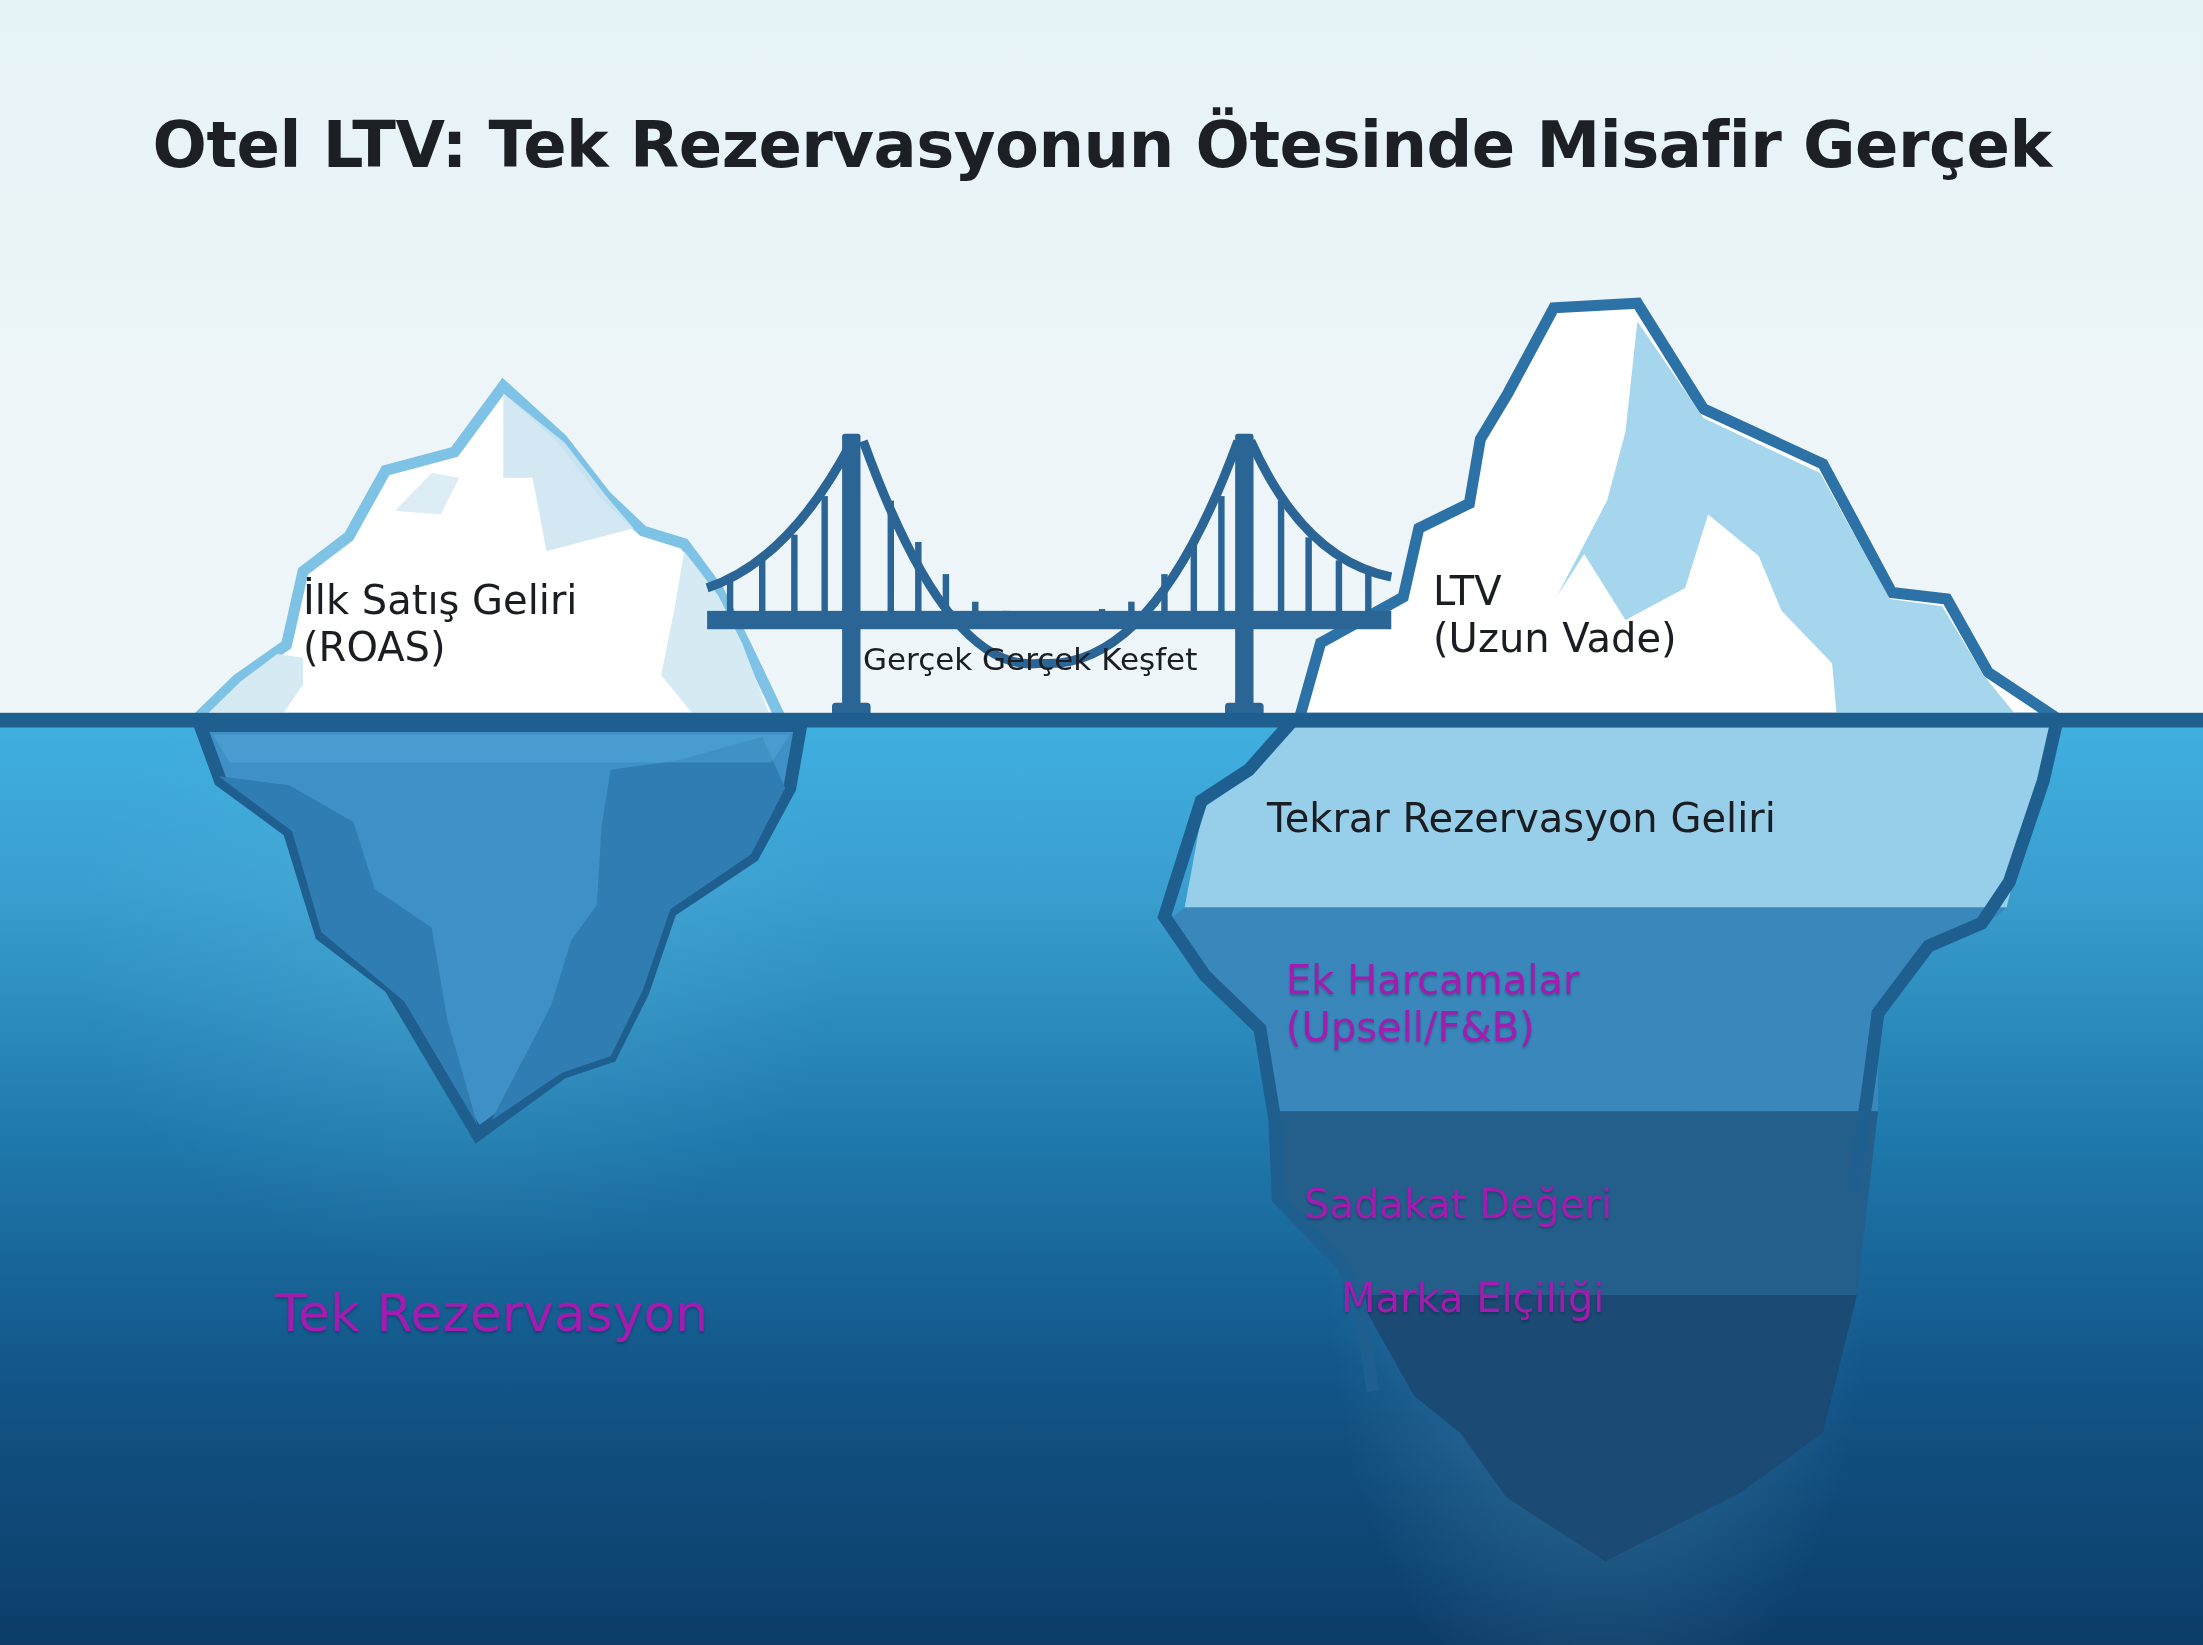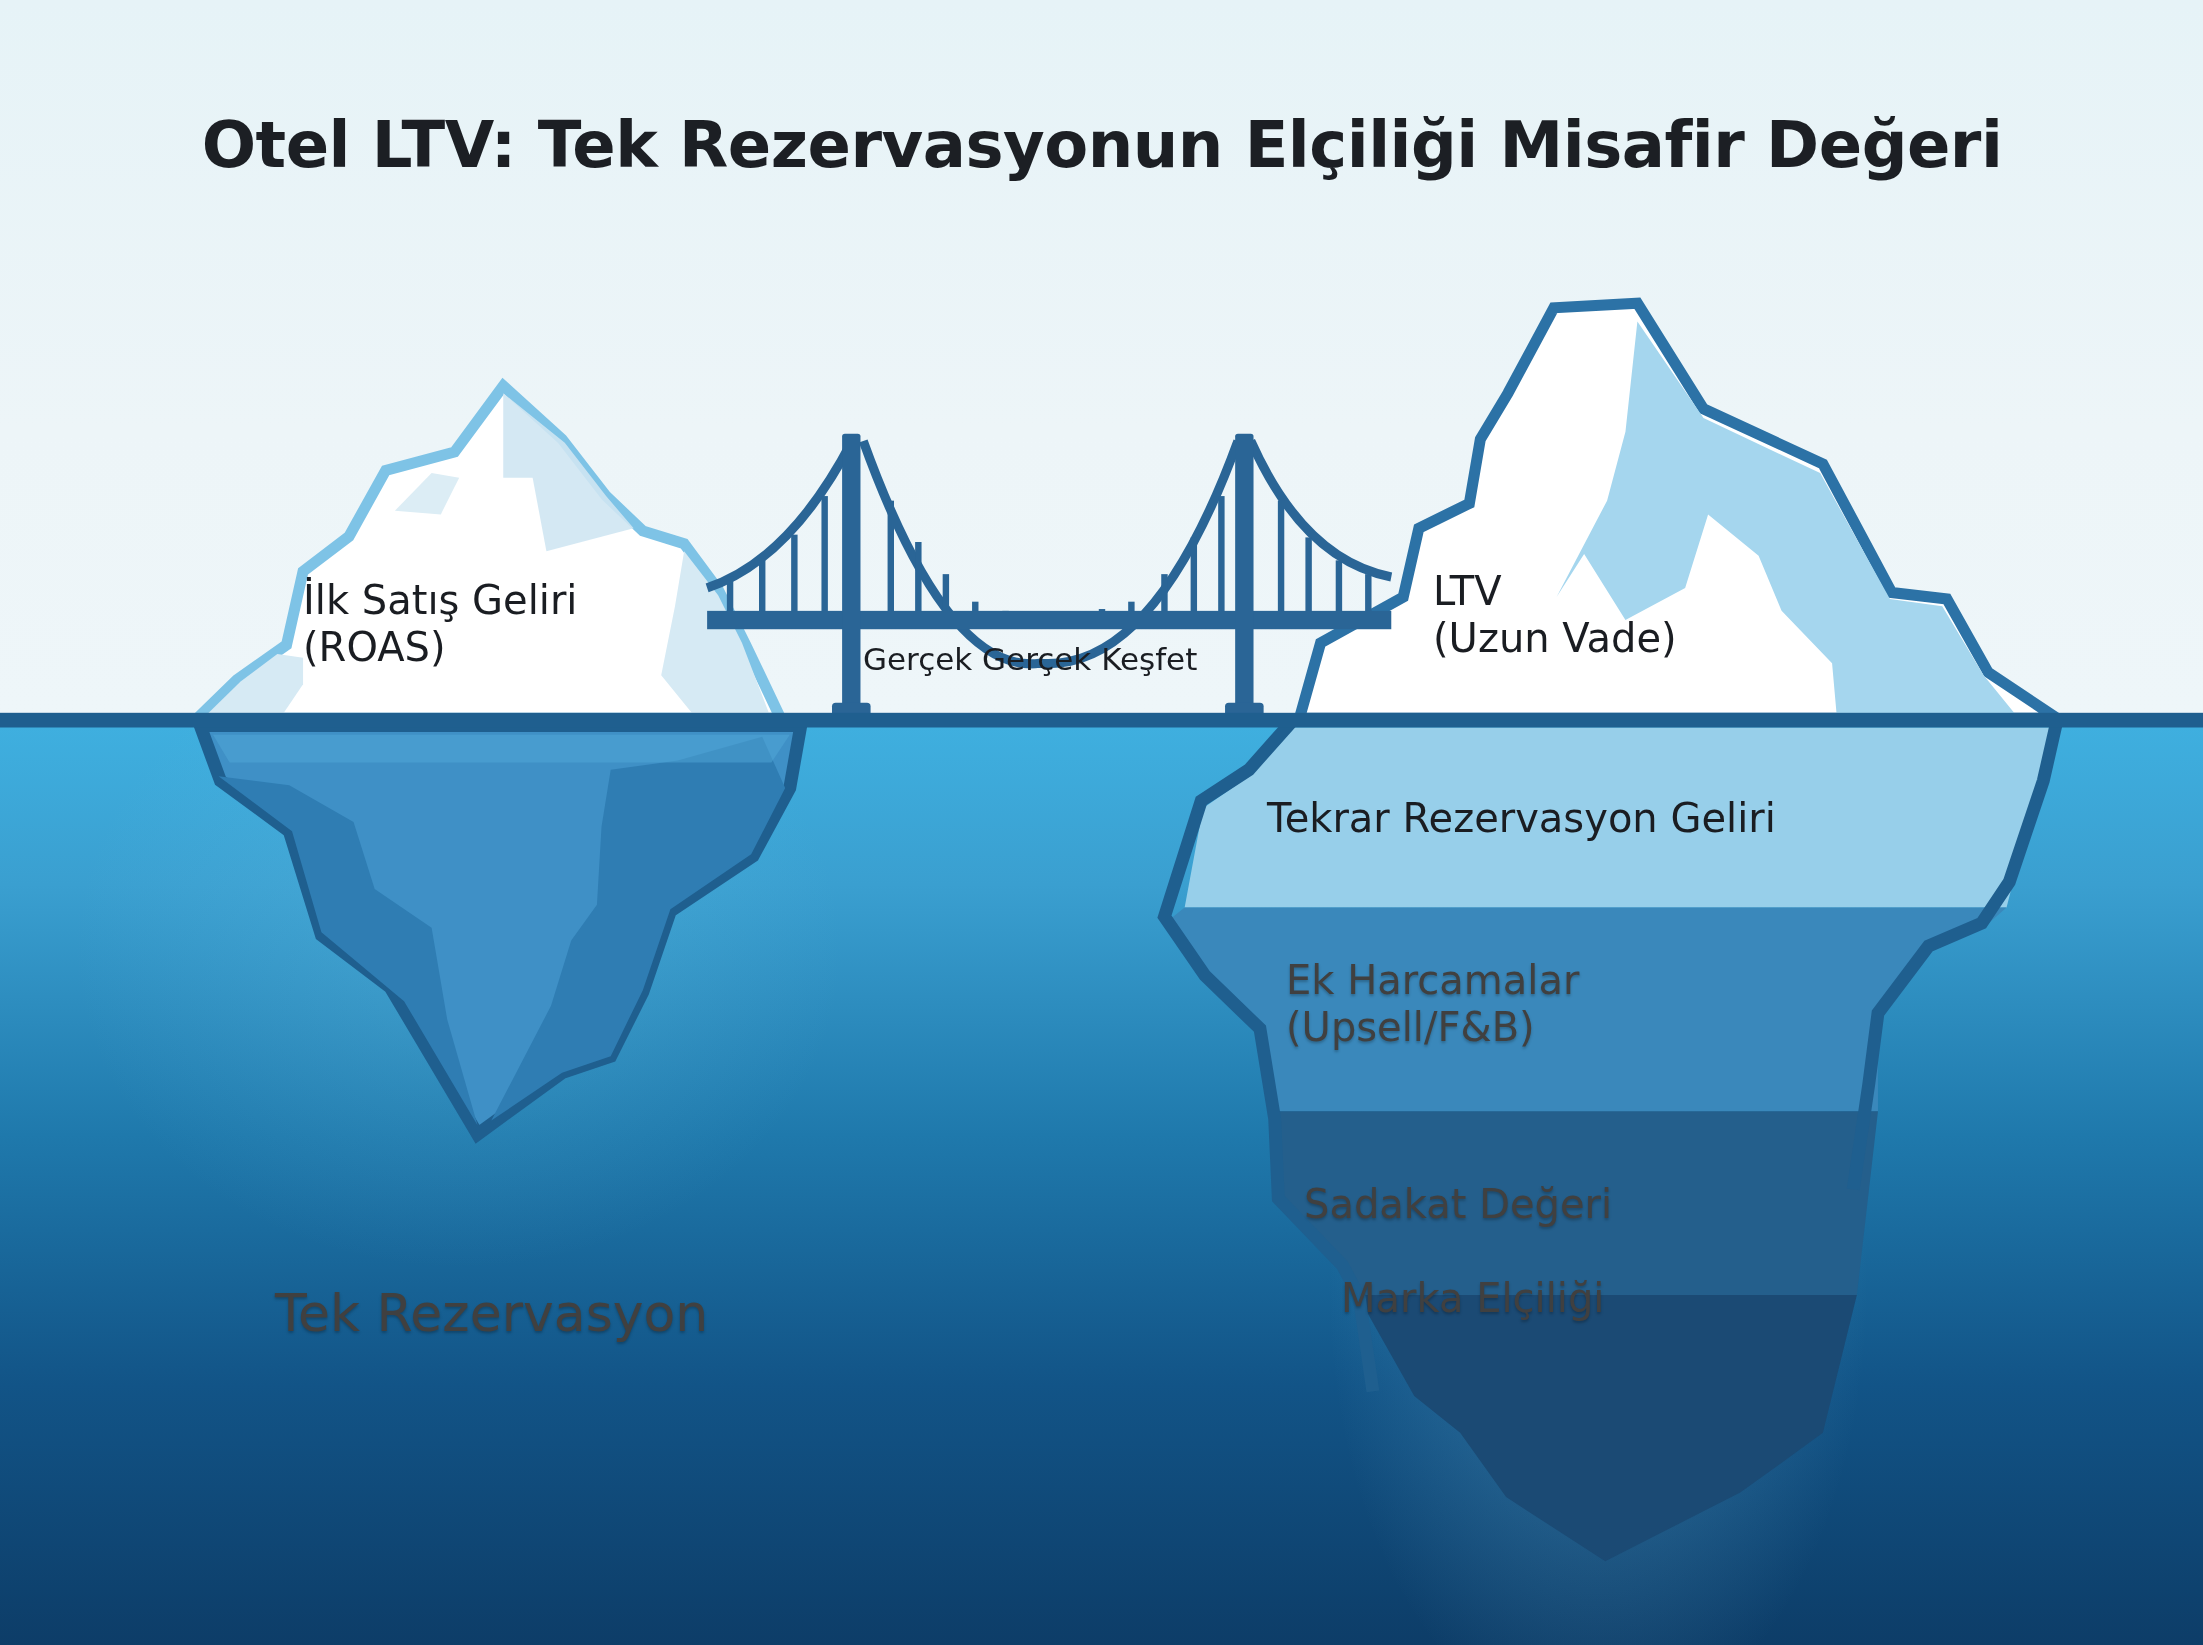--- a/index.html
+++ b/index.html
@@ -27,21 +27,21 @@
     position: absolute; left: 0; top: 108px; width: 2204px; text-align: center;
     font-family: "DejaVu Sans", sans-serif; font-weight: bold;
     font-size: 64px; color: #1c1f24; letter-spacing: -0.5px;
   }
   .lbl {
     position: absolute; text-align: left; line-height: 1.18;
     font-family: "DejaVu Sans", sans-serif;
   }
   .lbl span { display: block; white-space: nowrap; }
   .dark { color: #1a1d22; }
-  .light { color: #404040; text-shadow: 0 1.8px 2.8px rgba(0,0,0,0.25); }
+  .light { color: #a21caf; text-shadow: 0 1.8px 2.8px rgba(0,0,0,0.25); }
 </style>
 </head>
 <body>
 
 <div class="sky"></div>
 <div class="sea"></div>
 <div class="sea-glow"></div>
 
 <svg class="art" width="2204" height="1646" viewBox="0 0 2400 1792" xmlns="http://www.w3.org/2000/svg">
 
@@ -112,21 +112,21 @@
 
     <rect x="917" y="472" width="20" height="305" fill="#2a6596" stroke="none" rx="3"></rect>
     <rect x="1345" y="472" width="20" height="305" fill="#2a6596" stroke="none" rx="3"></rect>
     <rect x="906" y="765" width="42" height="20" fill="#2a6596" stroke="none" rx="4"></rect>
     <rect x="1334" y="765" width="42" height="20" fill="#2a6596" stroke="none" rx="4"></rect>
   </g>
 
   <rect x="0" y="776" width="2400" height="16" fill="#1f5f8f"></rect>
 </svg>
 
-<div class="title">Otel LTV: Tek Rezervasyonun Elçiliği Misafir Değeri</div>
+<div class="title">Otel LTV: Tek Rezervasyonun Ötesinde Misafir Gerçek</div>
 
 <div class="lbl dark" style="left:303px; top:577px; width:395px; font-size:40px;">
   <span>İlk Satış Geliri</span>
   <span>(ROAS)</span>
 </div>
 
 <div class="lbl dark" style="left:863px; top:641px; width:372px; font-size:31px;">
   <span>Gerçek Gerçek Keşfet</span>
 </div>
 

